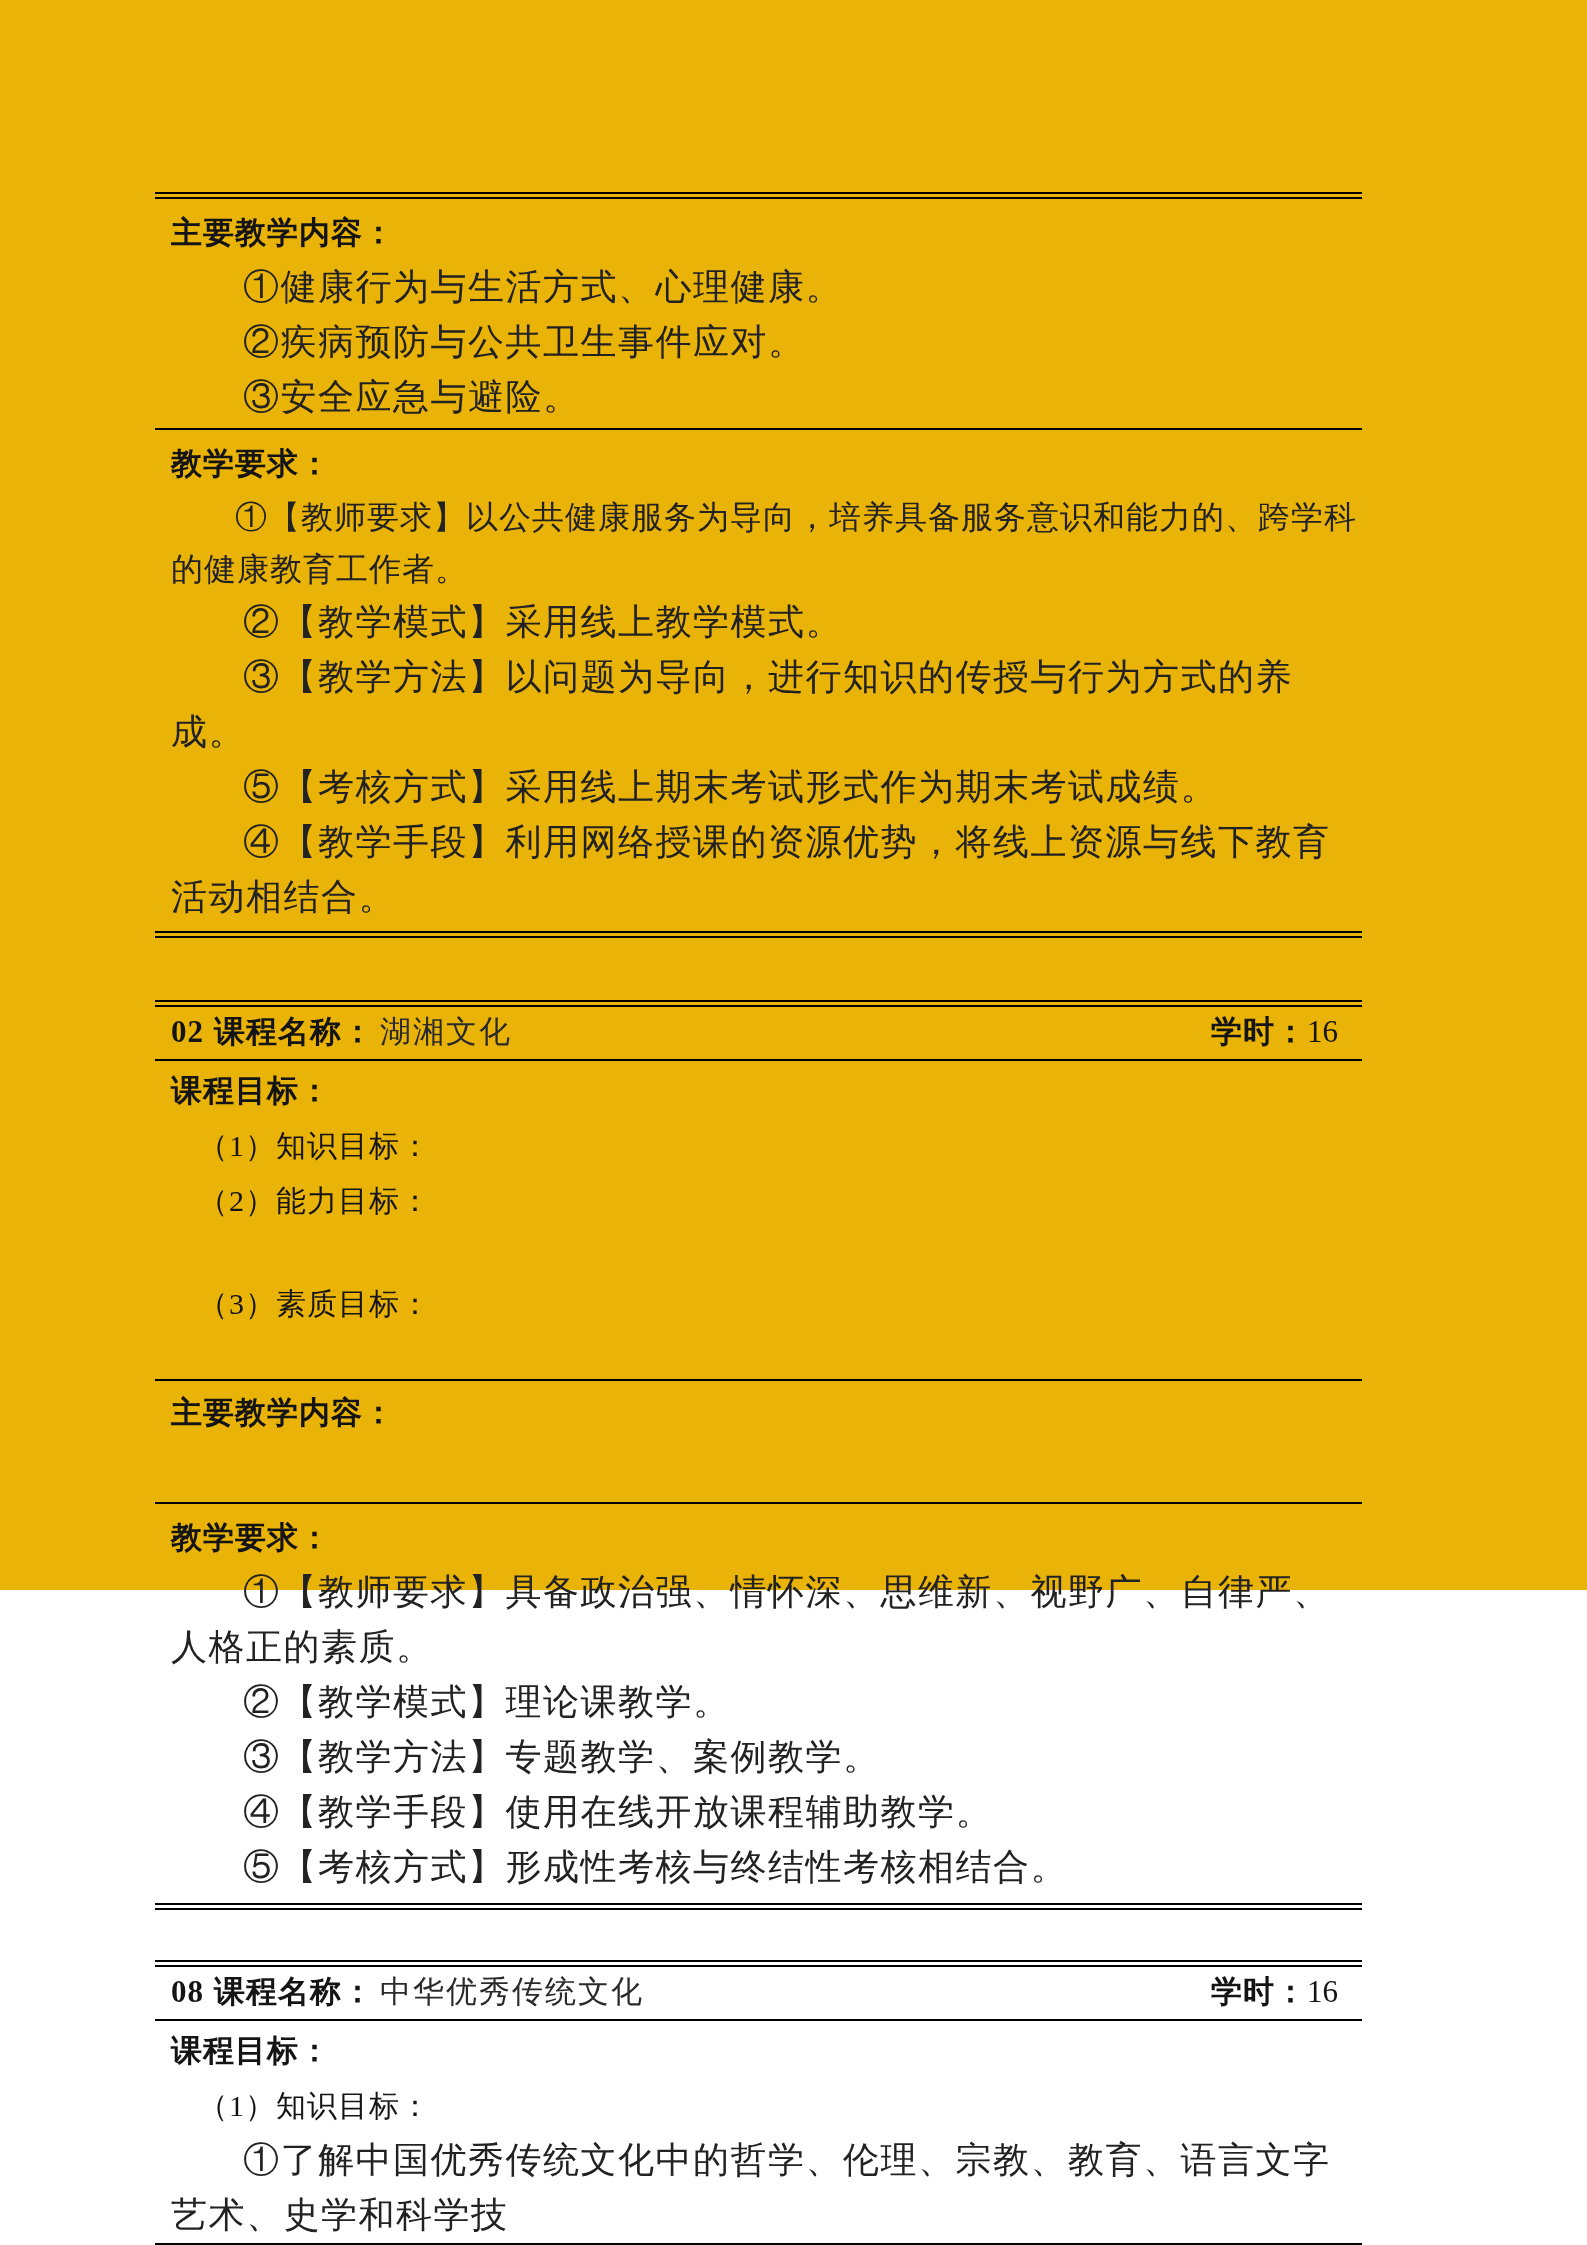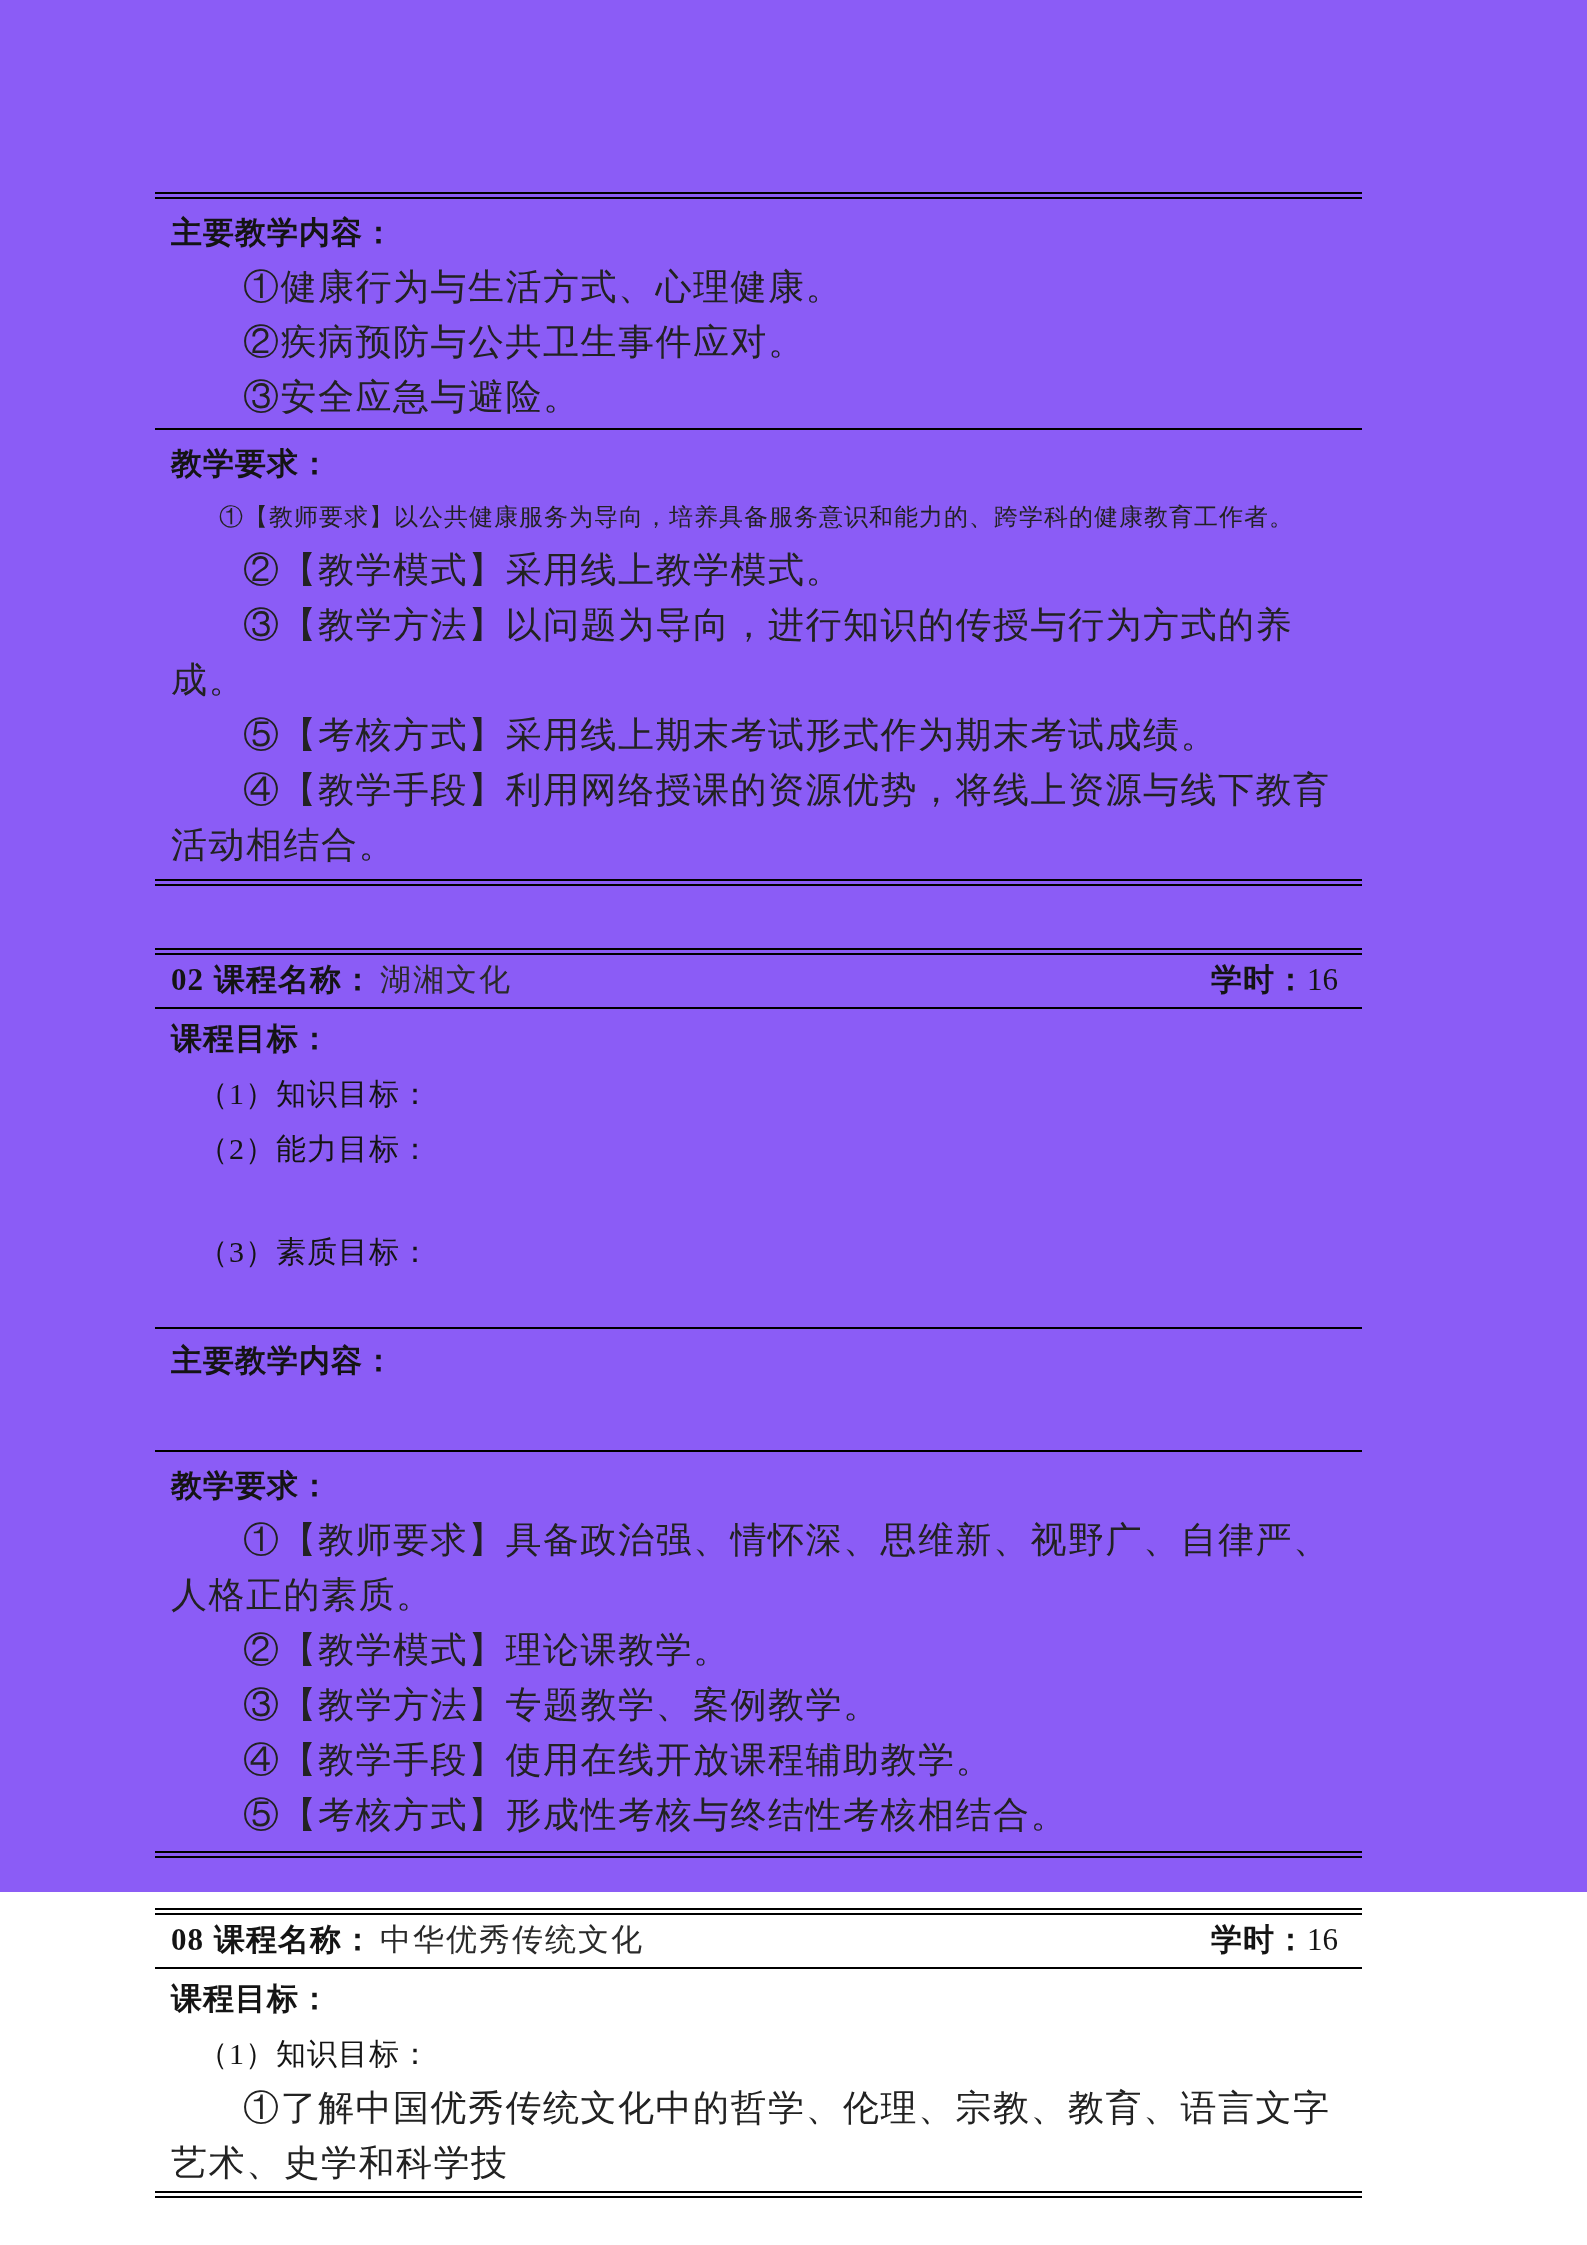--- a/index.html
+++ b/index.html
@@ -10,22 +10,22 @@
   body {
     width: 1587px;
     height: 2245px;
     overflow: hidden;
     font-family: "Liberation Serif", "DejaVu Serif", serif;
     color: #141414;
   }
   .page {
     position: relative;
     width: 1587px;
-    height: 1892px;
-    background: #8b5cf6;
+    height: 1590px;
+    background: #eab308;
   }
   .content {
     margin-left: 155px;
     width: 1207px;
   }
   .spacer-top { height: 192px; }
 
   
   .rule-d {
     height: 7px;
@@ -48,21 +48,21 @@
   }
   .item {
     font-size: 36px;
     line-height: 55px;
     padding-left: 16px;
     text-indent: 2em;
     letter-spacing: 1.5px;
     color: #222;
   }
   .para {
-    font-size: 24px;
+    font-size: 32px;
     line-height: 52px;
     padding-left: 16px;
     text-indent: 2em;
     letter-spacing: 1px;
     color: #222;
   }
   .goal {
     font-weight: normal;
     font-size: 30px;
     line-height: 55px;

